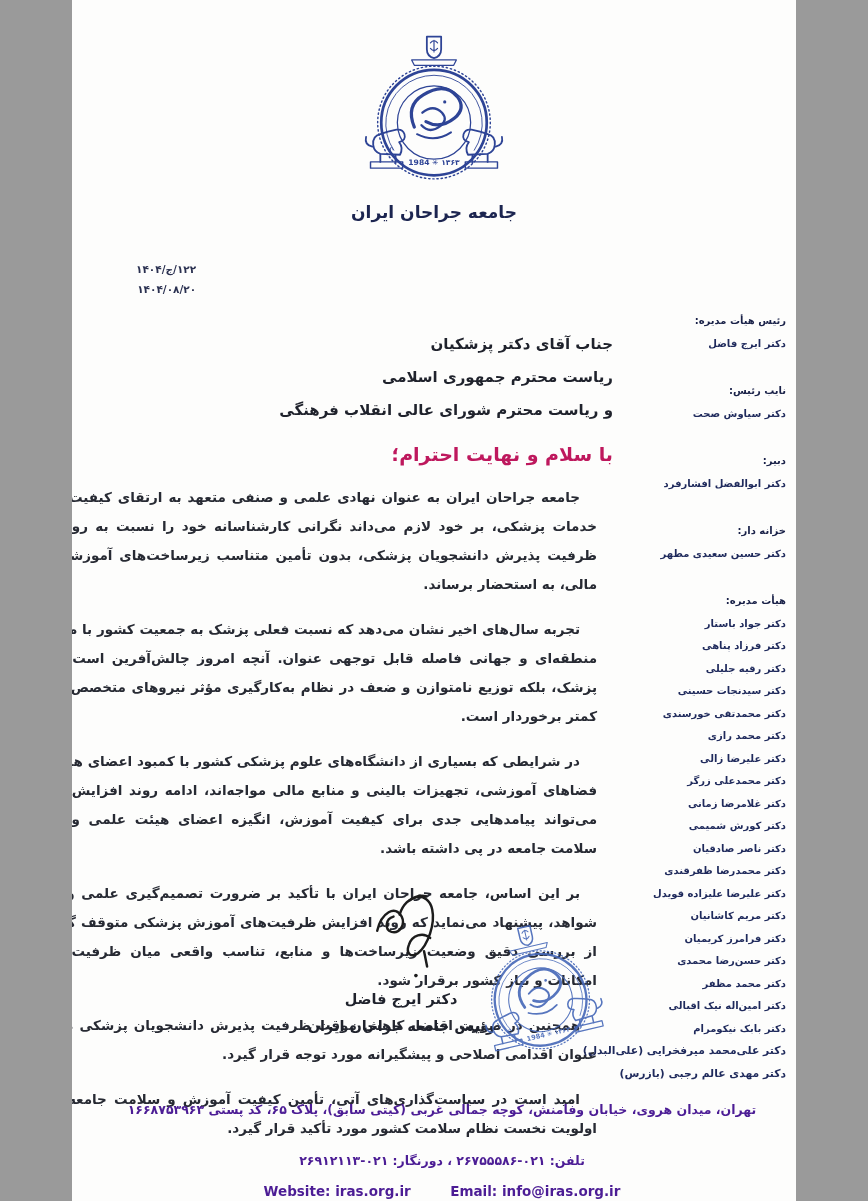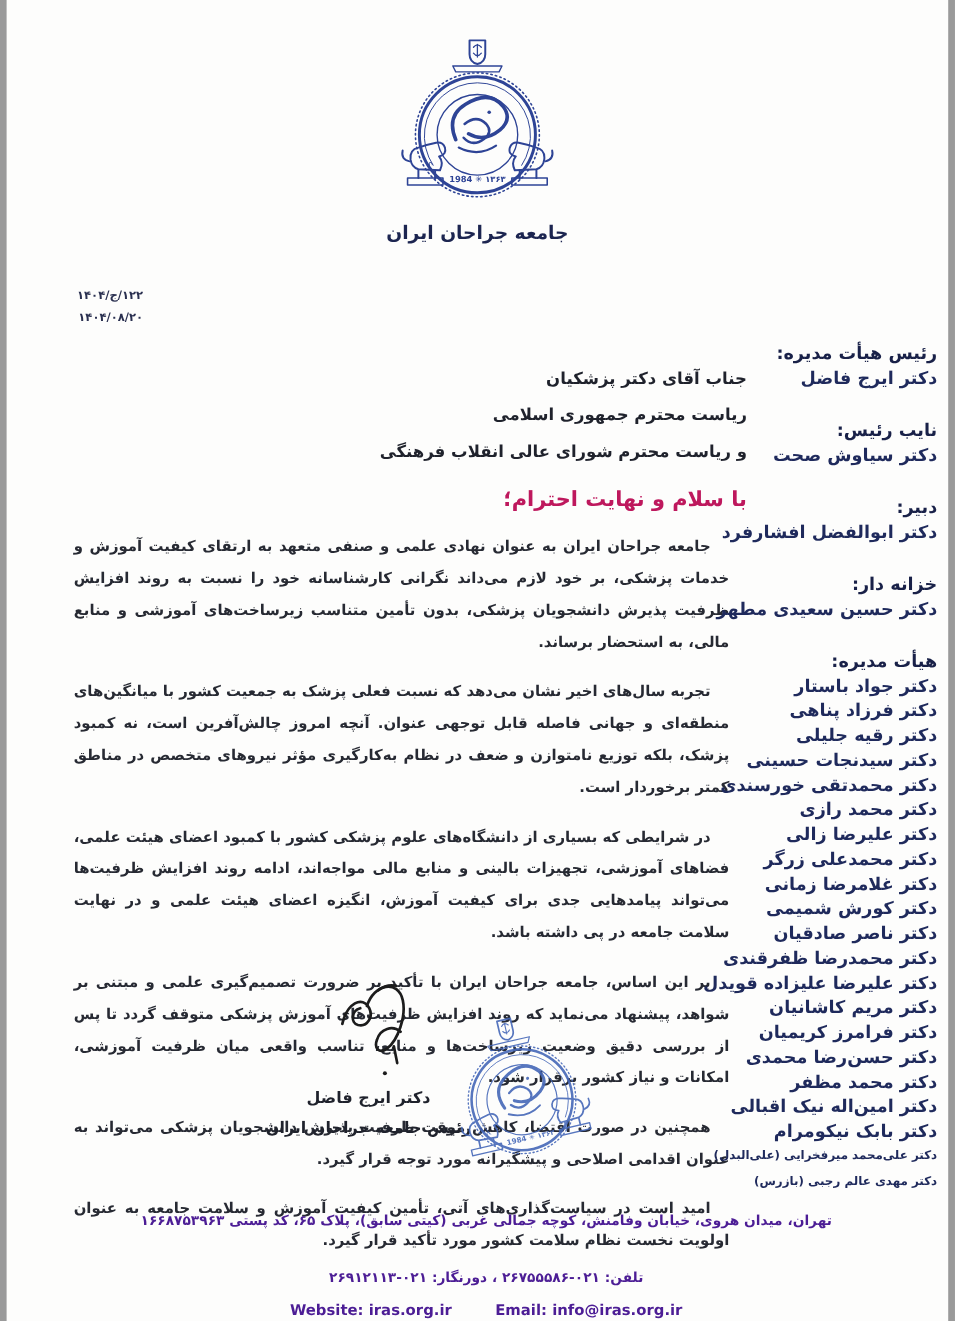--- a/index.html
+++ b/index.html
@@ -1,17 +1,17 @@
 <!DOCTYPE html>
 <html lang="fa"><head>
 <meta charset="utf-8">
 <style>
   html,body{margin:0;padding:0;background:#9a9a9a;}
   .page{
-    position:relative;width:856px;height:1201px;margin:0 auto;
+    position:relative;width:724px;height:1201px;margin:0 auto;
     background:#fdfdfc;overflow:hidden;direction:rtl;
     font-family:"DejaVu Sans",sans-serif;
   }
   
   .letterhead{position:absolute;top:34px;left:0;right:0;text-align:center;}
   .emblem{color:#2e4496;}
   .emblem.logo{width:152px;height:161px;display:inline-block;}
   .org-name{margin-top:3px;font-size:17px;font-weight:bold;color:#1c2550;letter-spacing:.5px;}
   
   .meta{position:absolute;top:259px;left:64px;text-align:right;
@@ -27,21 +27,21 @@
   
   .sig-scribble{position:absolute;left:293px;top:890px;width:112px;height:102px;}
   .sig-block{position:absolute;left:220px;top:986px;width:218px;text-align:center;
              font-weight:bold;color:#1f222c;}
   .sig-name,.sig-title{font-size:14.5px;line-height:27px;}
   .stamp{position:absolute;left:401px;top:923px;width:132px;height:140px;
          color:#4668b8;opacity:.9;transform:rotate(-13deg);}
   
   .board{position:absolute;top:310px;right:10px;width:178px;text-align:right;
          color:#1f2a5c;font-weight:bold;}
-  .board-item{font-size:16px;line-height:22.5px;white-space:nowrap;}
+  .board-item{font-size:10px;line-height:22.5px;white-space:nowrap;}
   .board-item.heading{margin-top:25px;color:#192148;}
   .board-item.heading:first-child{margin-top:0;}
   .board-item:nth-last-child(-n+2){font-size:10.8px;}
   
   .footer{position:absolute;left:16px;right:0;top:1094px;text-align:center;
           color:#4c1d95;font-weight:bold;}
   .f-line{line-height:31px;}
   .f-address{font-size:12.5px;}
   .f-phones{font-size:12.5px;margin-top:20px;}
   .f-web{font-size:13.5px;direction:ltr;}

